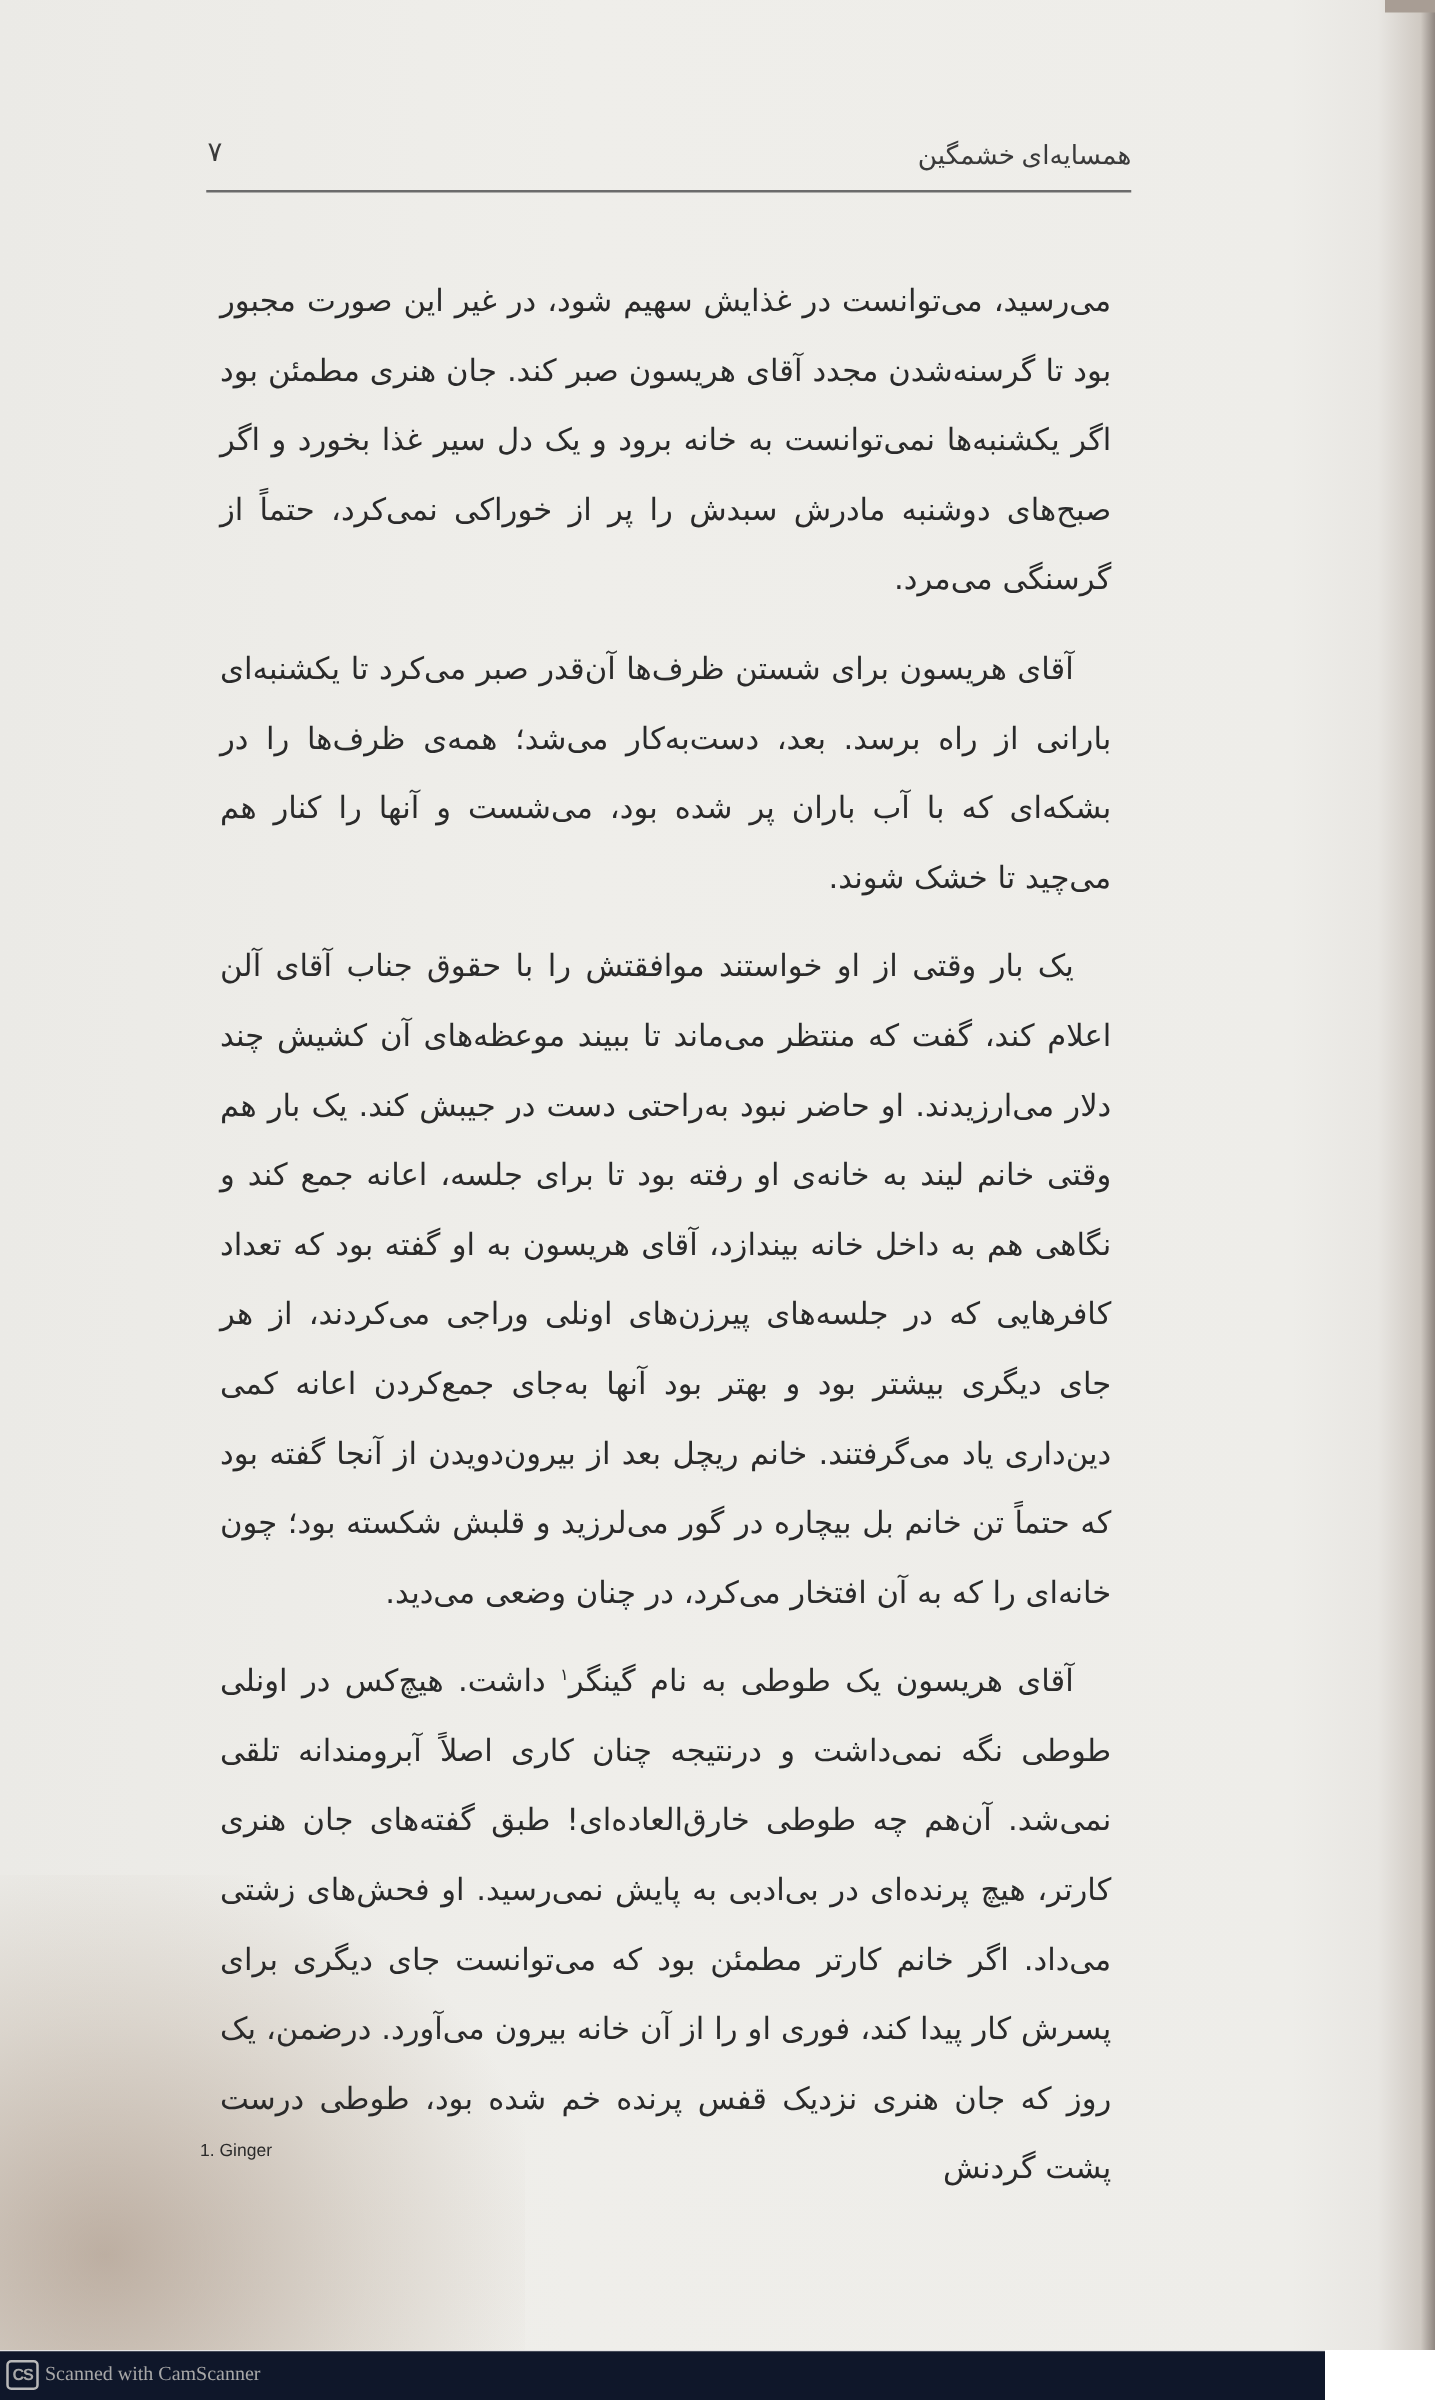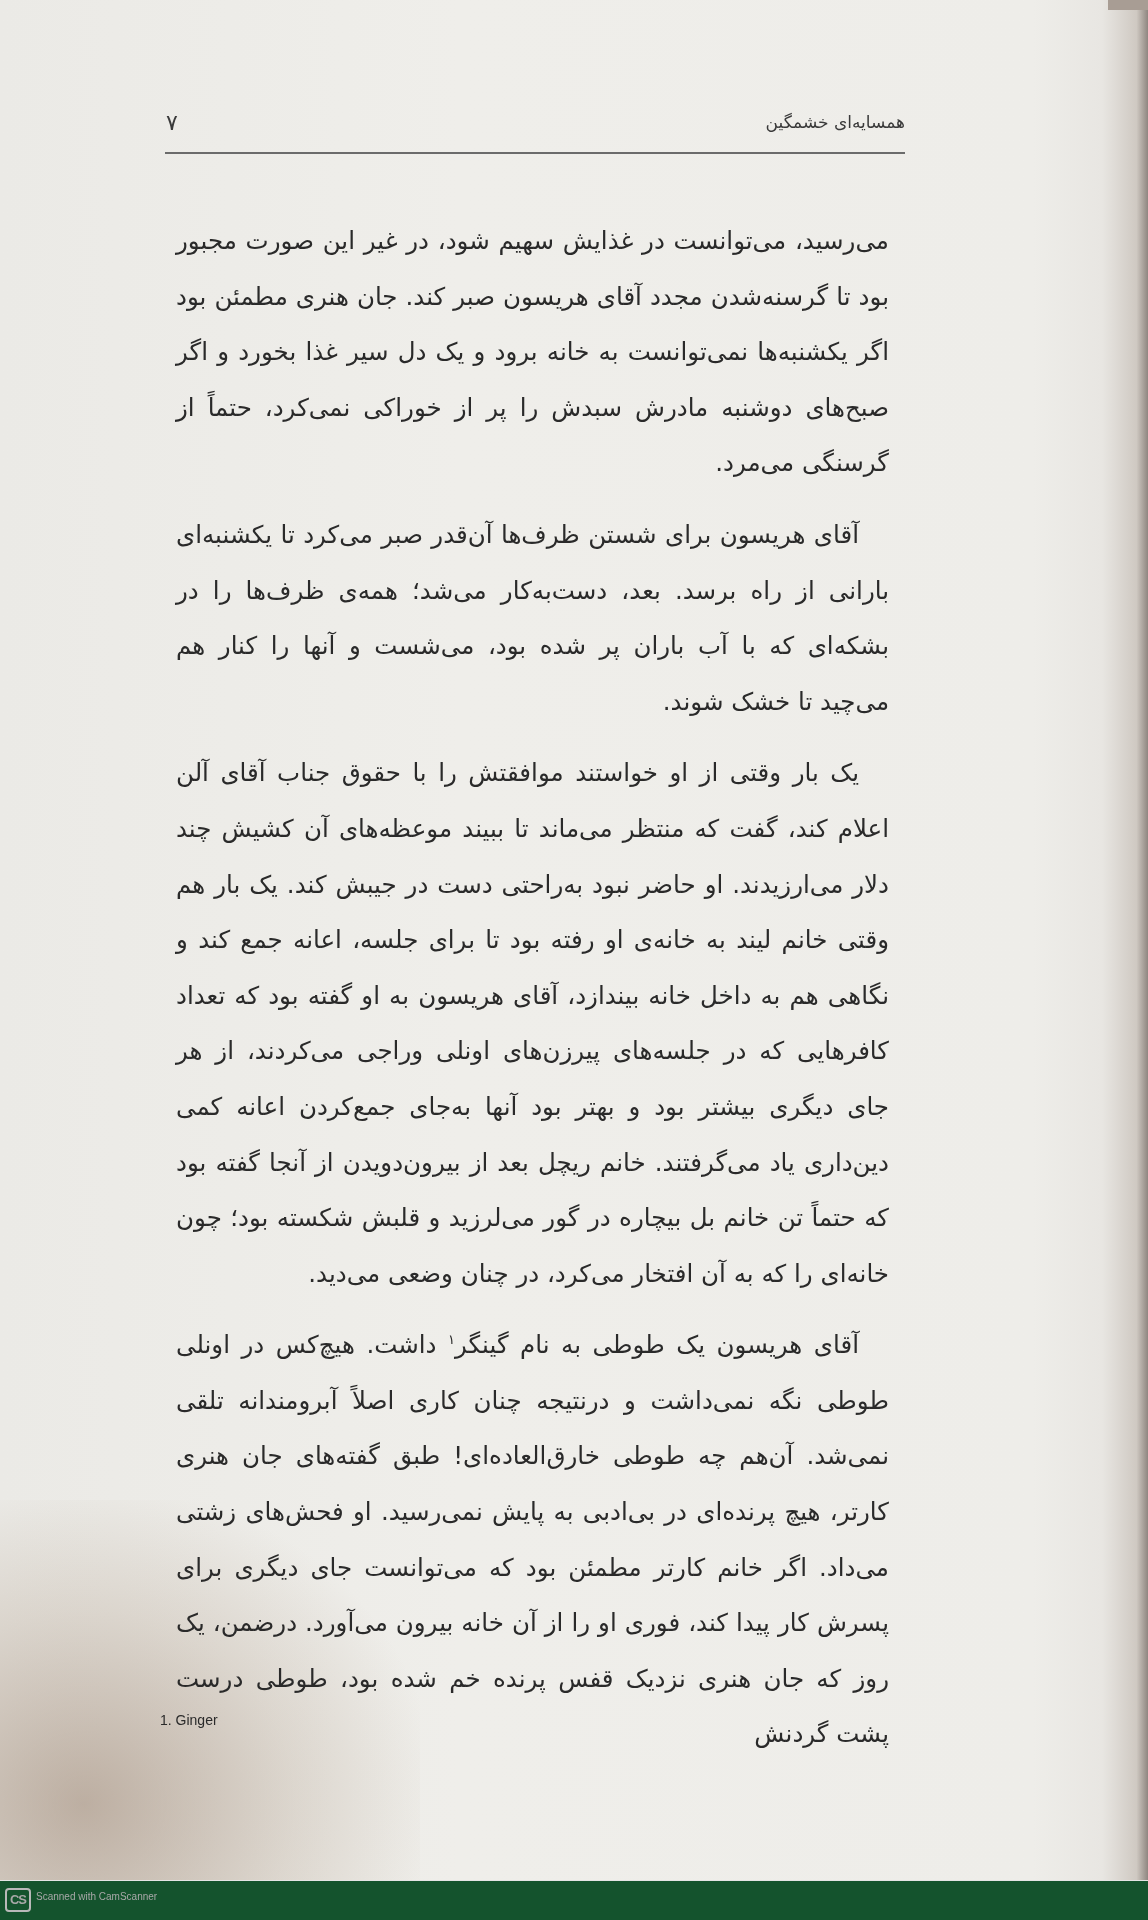--- a/index.html
+++ b/index.html
@@ -45,22 +45,23 @@
       left: 160px;
       top: 108px;
       width: 745px;
       height: 40px;
       direction: rtl;
     }
     .running-title {
       position: absolute;
       right: 0;
       top: 4px;
-      font-size: 17px;
+      font-size: 21px;
       color: #3a3a3a;
+      font-family: Liberation Serif, serif;
     }
     .page-number {
       position: absolute;
       left: 6px;
       top: 2px;
       font-size: 22px;
       color: #3a3a3a;
     }
     .head-rule {
       position: absolute;
@@ -99,23 +100,23 @@
       top: 1712px;
       font-family: "Liberation Sans", sans-serif;
       font-size: 14px;
       color: #2a2a2a;
       direction: ltr;
     }
     .scanner-bar {
       position: absolute;
       left: 0;
       top: 1880px;
-      width: 1148px;
+      width: 1060px;
       height: 40px;
-      background: #14532d;
+      background: #0f172a;
       border-top: 1px solid #e4e4e4;
     }
     .cs-logo {
       position: absolute;
       left: 5px;
       top: 7px;
       width: 22px;
       height: 20px;
       border: 2px solid #b9b9b9;
       border-radius: 4px;
@@ -124,22 +125,22 @@
       font-size: 13px;
       line-height: 20px;
       text-align: center;
       color: #a8a8a8;
       letter-spacing: -1px;
     }
     .cs-text {
       position: absolute;
       left: 36px;
       top: 10px;
-      font-family: Liberation Sans, sans-serif;
-      font-size: 10px;
+      font-family: Liberation Serif, serif;
+      font-size: 16px;
       color: #a8a8a8;
     }
   </style>
 </head>
 <body>
 
 <div class="scan-page">
 
   <div class="running-head">
     <span class="running-title">همسایه‌ای خشمگین</span>

